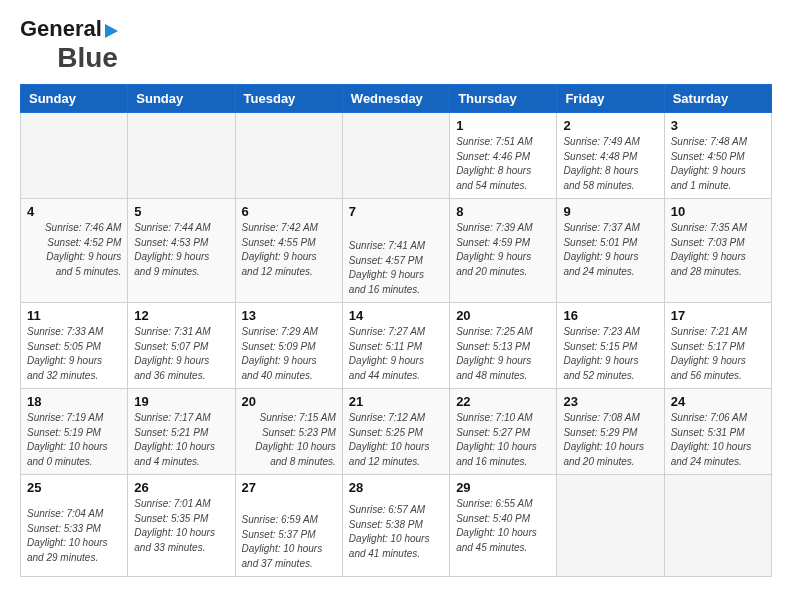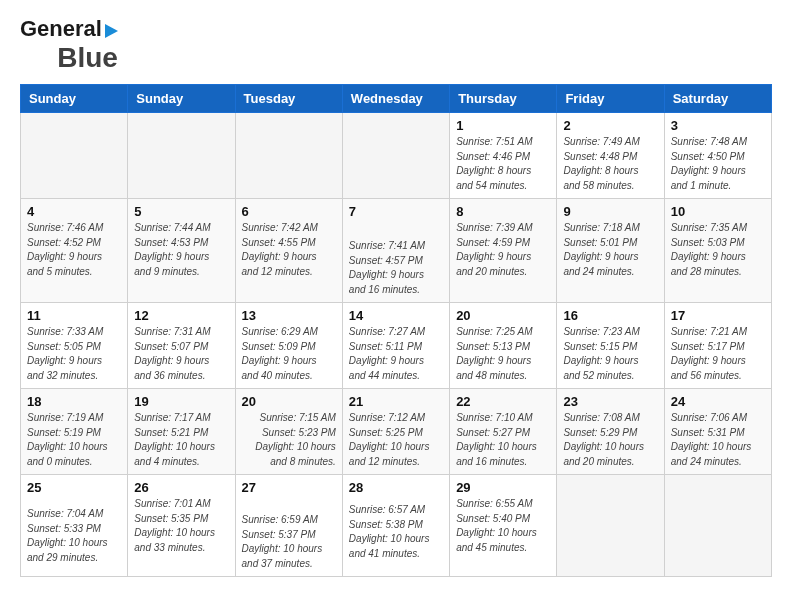--- a/index.html
+++ b/index.html
@@ -136,21 +136,21 @@
           <span class="day-num">3</span>
           <div class="day-detail" style="white-space: pre-line;">Sunrise: 7:48 AM
 Sunset: 4:50 PM
 Daylight: 9 hours
 and 1 minute.</div>
         </td>
       </tr>
       <tr>
         <td>
           <span class="day-num">4</span>
-          <div class="day-detail" style="white-space: pre-line;">Sunrise: 7:46 AM
+          <div class="day-detail" style="white-space: pre-line; text-align: right;">Sunrise: 7:46 AM
 Sunset: 4:52 PM
 Daylight: 9 hours
 and 5 minutes.</div>
         </td>
         <td>
           <span class="day-num">5</span>
           <div class="day-detail" style="white-space: pre-line;">Sunrise: 7:44 AM
 Sunset: 4:53 PM
 Daylight: 9 hours
 and 9 minutes.</div>
@@ -171,29 +171,29 @@
         </td>
         <td>
           <span class="day-num">8</span>
           <div class="day-detail" style="white-space: pre-line;">Sunrise: 7:39 AM
 Sunset: 4:59 PM
 Daylight: 9 hours
 and 20 minutes.</div>
         </td>
         <td>
           <span class="day-num">9</span>
-          <div class="day-detail" style="white-space: pre-line;">Sunrise: 7:18 AM
+          <div class="day-detail" style="white-space: pre-line;">Sunrise: 7:37 AM
 Sunset: 5:01 PM
 Daylight: 9 hours
 and 24 minutes.</div>
         </td>
         <td>
           <span class="day-num">10</span>
           <div class="day-detail" style="white-space: pre-line;">Sunrise: 7:35 AM
-Sunset: 5:03 PM
+Sunset: 7:03 PM
 Daylight: 9 hours
 and 28 minutes.</div>
         </td>
       </tr>
       <tr>
         <td>
           <span class="day-num">11</span>
           <div class="day-detail" style="white-space: pre-line;">Sunrise: 7:33 AM
 Sunset: 5:05 PM
 Daylight: 9 hours
@@ -201,21 +201,21 @@
         </td>
         <td>
           <span class="day-num">12</span>
           <div class="day-detail" style="white-space: pre-line;">Sunrise: 7:31 AM
 Sunset: 5:07 PM
 Daylight: 9 hours
 and 36 minutes.</div>
         </td>
         <td>
           <span class="day-num">13</span>
-          <div class="day-detail" style="white-space: pre-line;">Sunrise: 6:29 AM
+          <div class="day-detail" style="white-space: pre-line;">Sunrise: 7:29 AM
 Sunset: 5:09 PM
 Daylight: 9 hours
 and 40 minutes.</div>
         </td>
         <td>
           <span class="day-num">14</span>
           <div class="day-detail" style="white-space: pre-line;">Sunrise: 7:27 AM
 Sunset: 5:11 PM
 Daylight: 9 hours
 and 44 minutes.</div>

